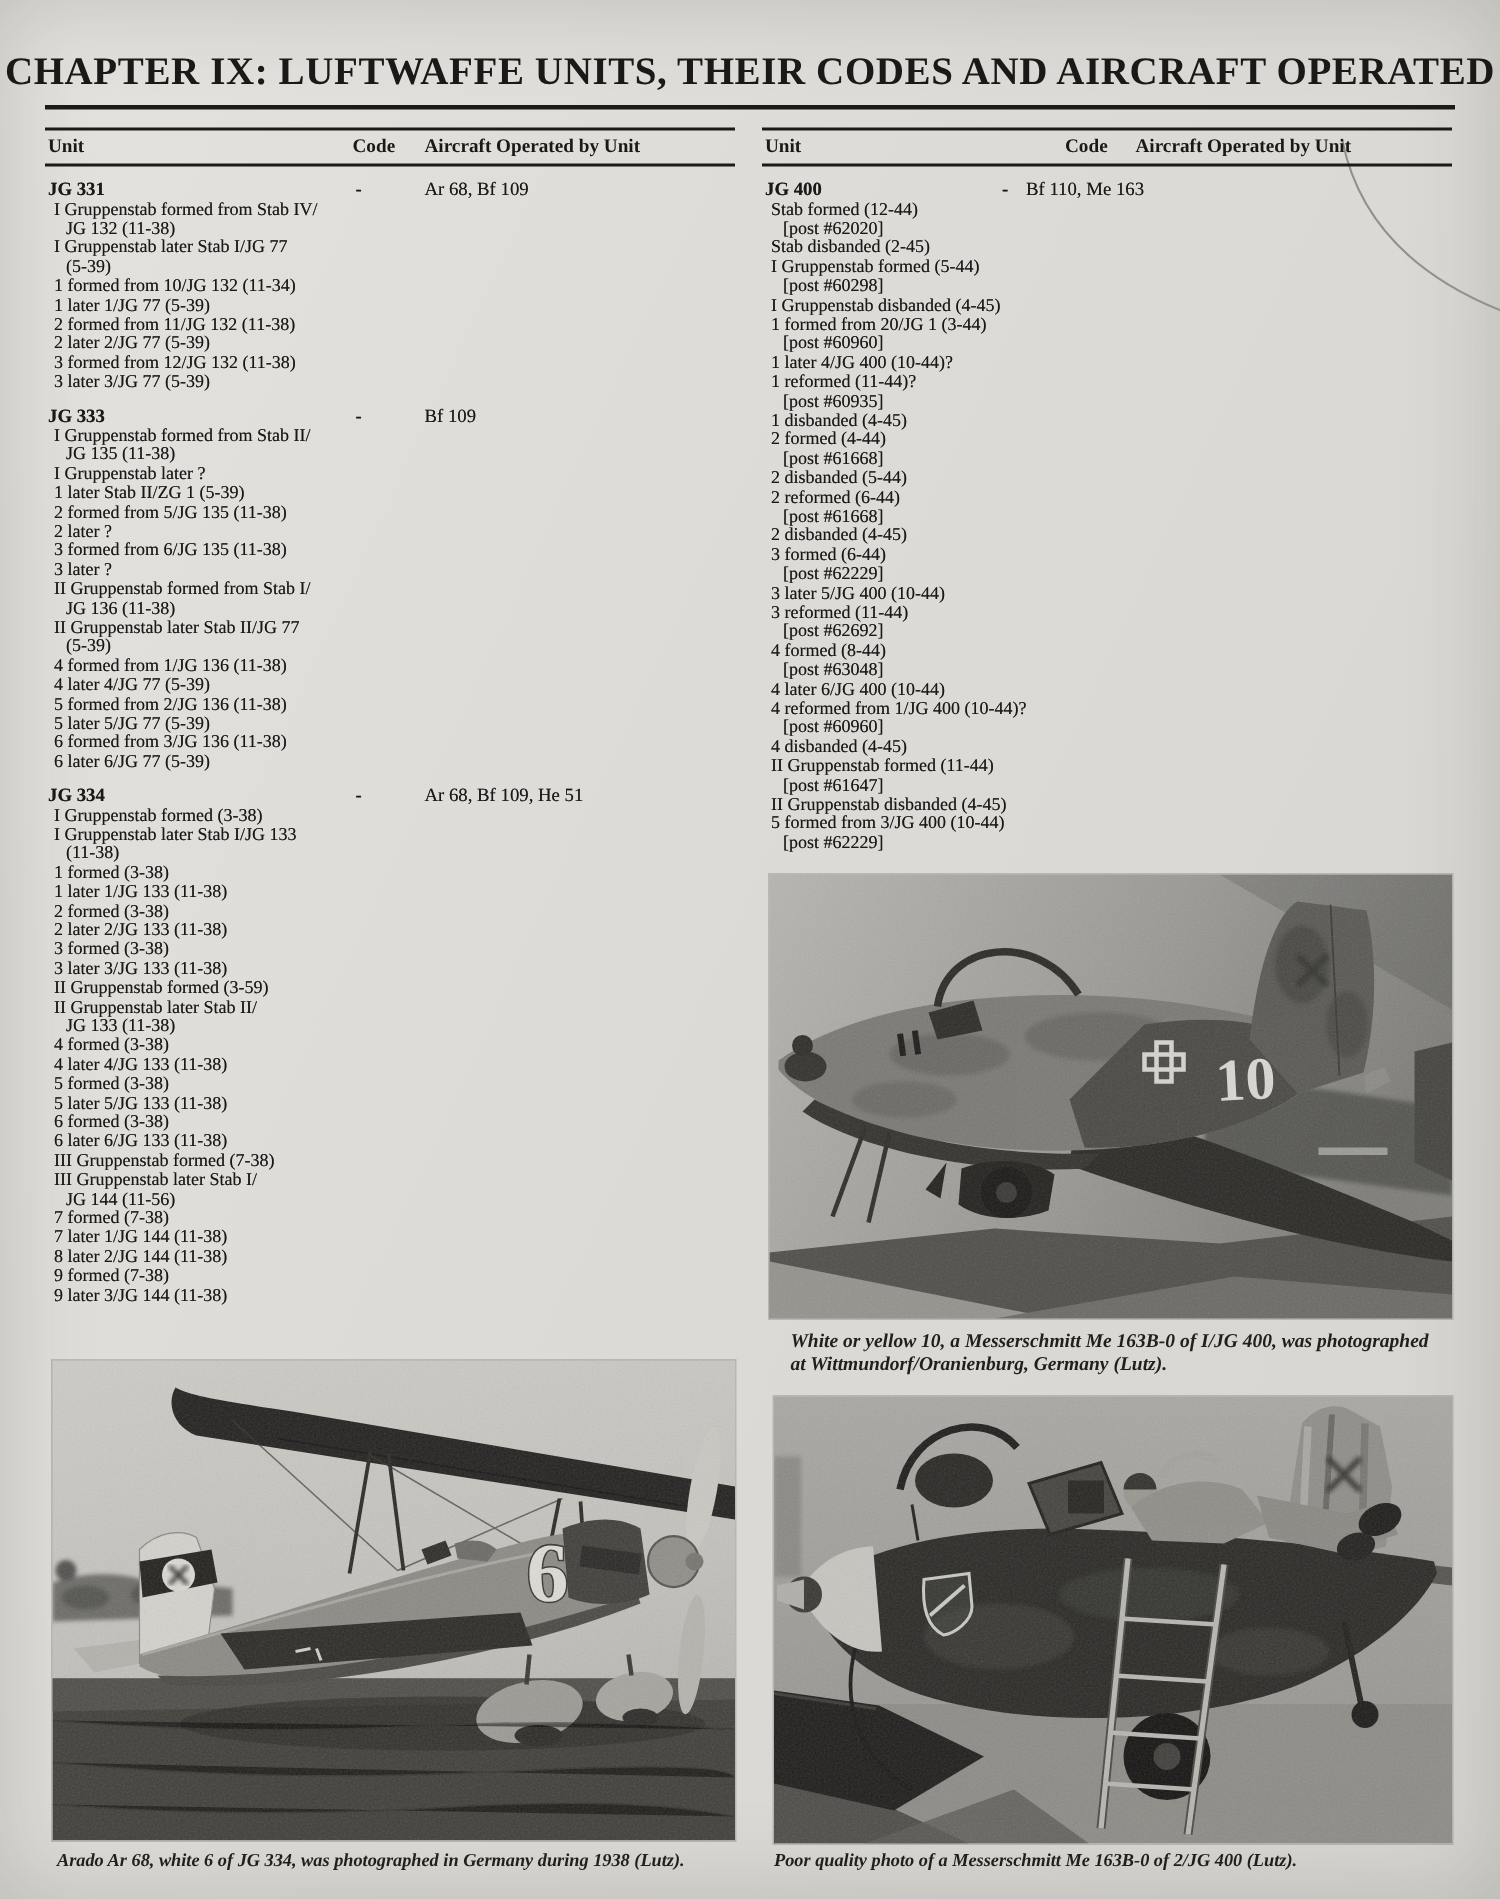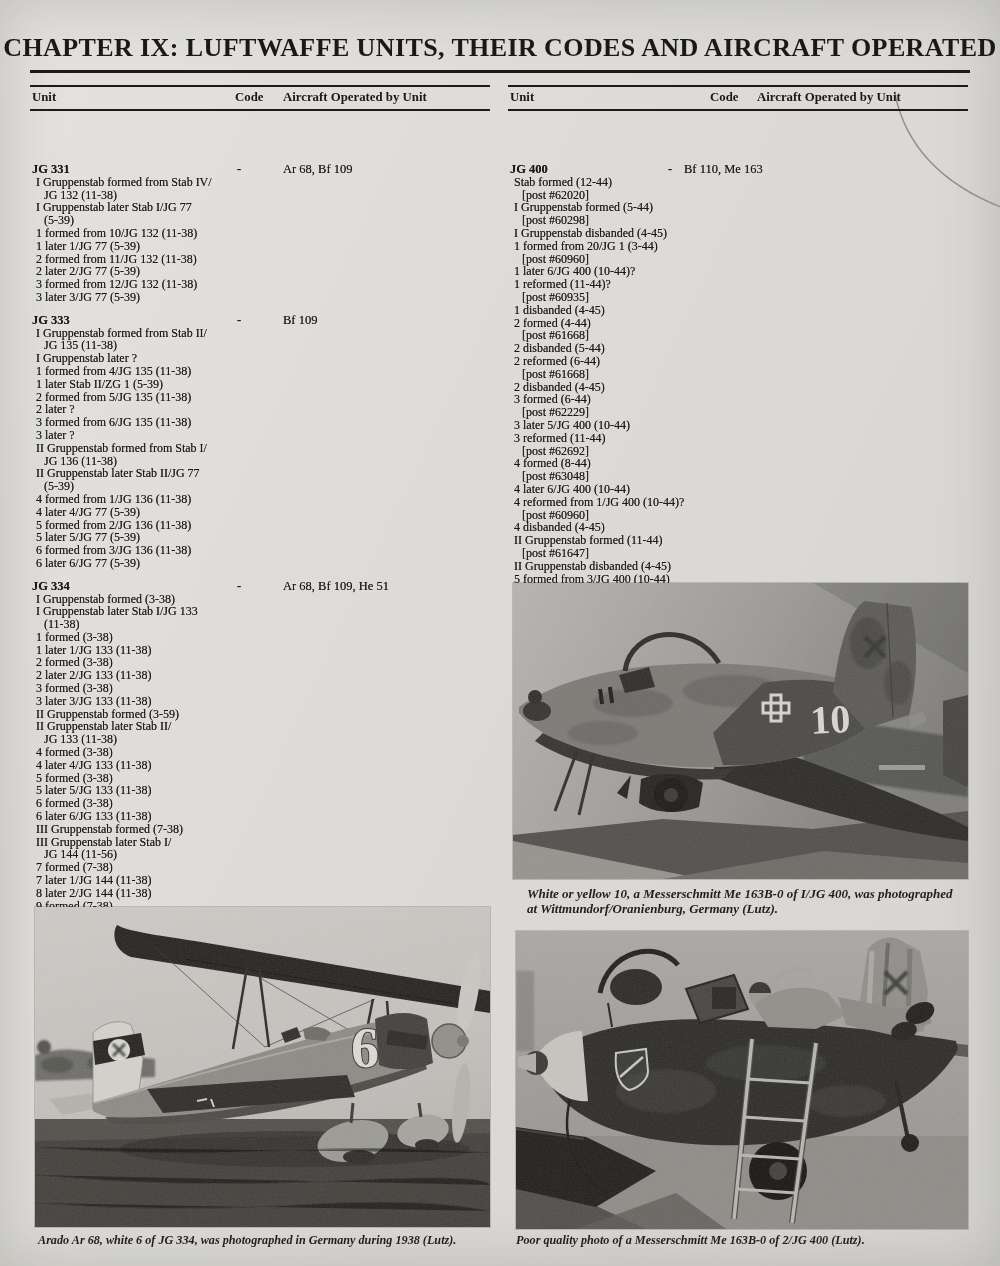--- a/index.html
+++ b/index.html
@@ -17,21 +17,21 @@
   .col{position:absolute;top:85px;width:460px;}
   .col-left{left:30px;}
   .col-right{left:508px;}
   .col-header{
     position:relative;border-top:2px solid #1c1b19;border-bottom:2px solid #1c1b19;
     padding:4px 0 5px 2px;font-weight:bold;font-size:12.8px;line-height:13px;
   }
   .h-code,.h-air{position:absolute;top:4px;}
   .col-left .h-code{left:205px}.col-left .h-air{left:253px}
   .col-right .h-code{left:202px}.col-right .h-air{left:249px}
-  .col-body{padding-top:9px;margin-top:43px;}
+  .col-body{padding-top:9px;}
   .unit{margin-bottom:10px;font-size:12px;line-height:12.8px;text-shadow:0 0 .35px rgba(26,25,24,.65);}
   .unit-head{position:relative;font-weight:bold;font-size:12.5px;padding-left:2px;}
   .u-code{position:absolute;top:0;font-weight:bold;}
   .u-aircraft{position:absolute;top:0;font-weight:normal;white-space:nowrap;}
   .col-left .u-code{left:207px}.col-left .u-aircraft{left:253px}
   .col-right .u-code{left:160px}.col-right .u-aircraft{left:176px}
   .line{padding-left:6px;}
   .line.i2{padding-left:14px;}
   .photo{position:absolute;display:block;box-shadow:0 0 0 1px rgba(80,80,76,.25);}
   #photo-ar68{left:35px;top:907px;}
@@ -61,33 +61,32 @@
       <span class="h-code">Code</span>
       <span class="h-air">Aircraft Operated by Unit</span>
     </div>
     <div class="col-body">
         <div class="unit">
           <div class="unit-head"><span class="u-name">JG 331</span><span class="u-code">-</span><span class="u-aircraft">Ar 68, Bf 109</span></div>
           <div class="line i1">I Gruppenstab formed from Stab IV/</div>
           <div class="line i2">JG 132 (11-38)</div>
           <div class="line i1">I Gruppenstab later Stab I/JG 77</div>
           <div class="line i2">(5-39)</div>
-          <div class="line i1">1 formed from 10/JG 132 (11-38)</div>
+          <div class="line i1">1 formed from 10/JG 132 (11-34)</div>
           <div class="line i1">1 later 1/JG 77 (5-39)</div>
           <div class="line i1">2 formed from 11/JG 132 (11-38)</div>
           <div class="line i1">2 later 2/JG 77 (5-39)</div>
           <div class="line i1">3 formed from 12/JG 132 (11-38)</div>
           <div class="line i1">3 later 3/JG 77 (5-39)</div>
         </div>
         <div class="unit">
           <div class="unit-head"><span class="u-name">JG 333</span><span class="u-code">-</span><span class="u-aircraft">Bf 109</span></div>
           <div class="line i1">I Gruppenstab formed from Stab II/</div>
           <div class="line i2">JG 135 (11-38)</div>
           <div class="line i1">I Gruppenstab later ?</div>
-          <div class="line i1">1 formed from 4/JG 135 (11-38)</div>
           <div class="line i1">1 later Stab II/ZG 1 (5-39)</div>
           <div class="line i1">2 formed from 5/JG 135 (11-38)</div>
           <div class="line i1">2 later ?</div>
           <div class="line i1">3 formed from 6/JG 135 (11-38)</div>
           <div class="line i1">3 later ?</div>
           <div class="line i1">II Gruppenstab formed from Stab I/</div>
           <div class="line i2">JG 136 (11-38)</div>
           <div class="line i1">II Gruppenstab later Stab II/JG 77</div>
           <div class="line i2">(5-39)</div>
           <div class="line i1">4 formed from 1/JG 136 (11-38)</div>
@@ -133,26 +132,27 @@
     <div class="col-header">
       <span class="h-unit">Unit</span>
       <span class="h-code">Code</span>
       <span class="h-air">Aircraft Operated by Unit</span>
     </div>
     <div class="col-body">
         <div class="unit">
           <div class="unit-head"><span class="u-name">JG 400</span><span class="u-code">-</span><span class="u-aircraft">Bf 110, Me 163</span></div>
           <div class="line i1">Stab formed (12-44)</div>
           <div class="line i2">[post #62020]</div>
+          <div class="line i1">Stab disbanded (2-45)</div>
           <div class="line i1">I Gruppenstab formed (5-44)</div>
           <div class="line i2">[post #60298]</div>
           <div class="line i1">I Gruppenstab disbanded (4-45)</div>
           <div class="line i1">1 formed from 20/JG 1 (3-44)</div>
           <div class="line i2">[post #60960]</div>
-          <div class="line i1">1 later 6/JG 400 (10-44)?</div>
+          <div class="line i1">1 later 4/JG 400 (10-44)?</div>
           <div class="line i1">1 reformed (11-44)?</div>
           <div class="line i2">[post #60935]</div>
           <div class="line i1">1 disbanded (4-45)</div>
           <div class="line i1">2 formed (4-44)</div>
           <div class="line i2">[post #61668]</div>
           <div class="line i1">2 disbanded (5-44)</div>
           <div class="line i1">2 reformed (6-44)</div>
           <div class="line i2">[post #61668]</div>
           <div class="line i1">2 disbanded (4-45)</div>
           <div class="line i1">3 formed (6-44)</div>

